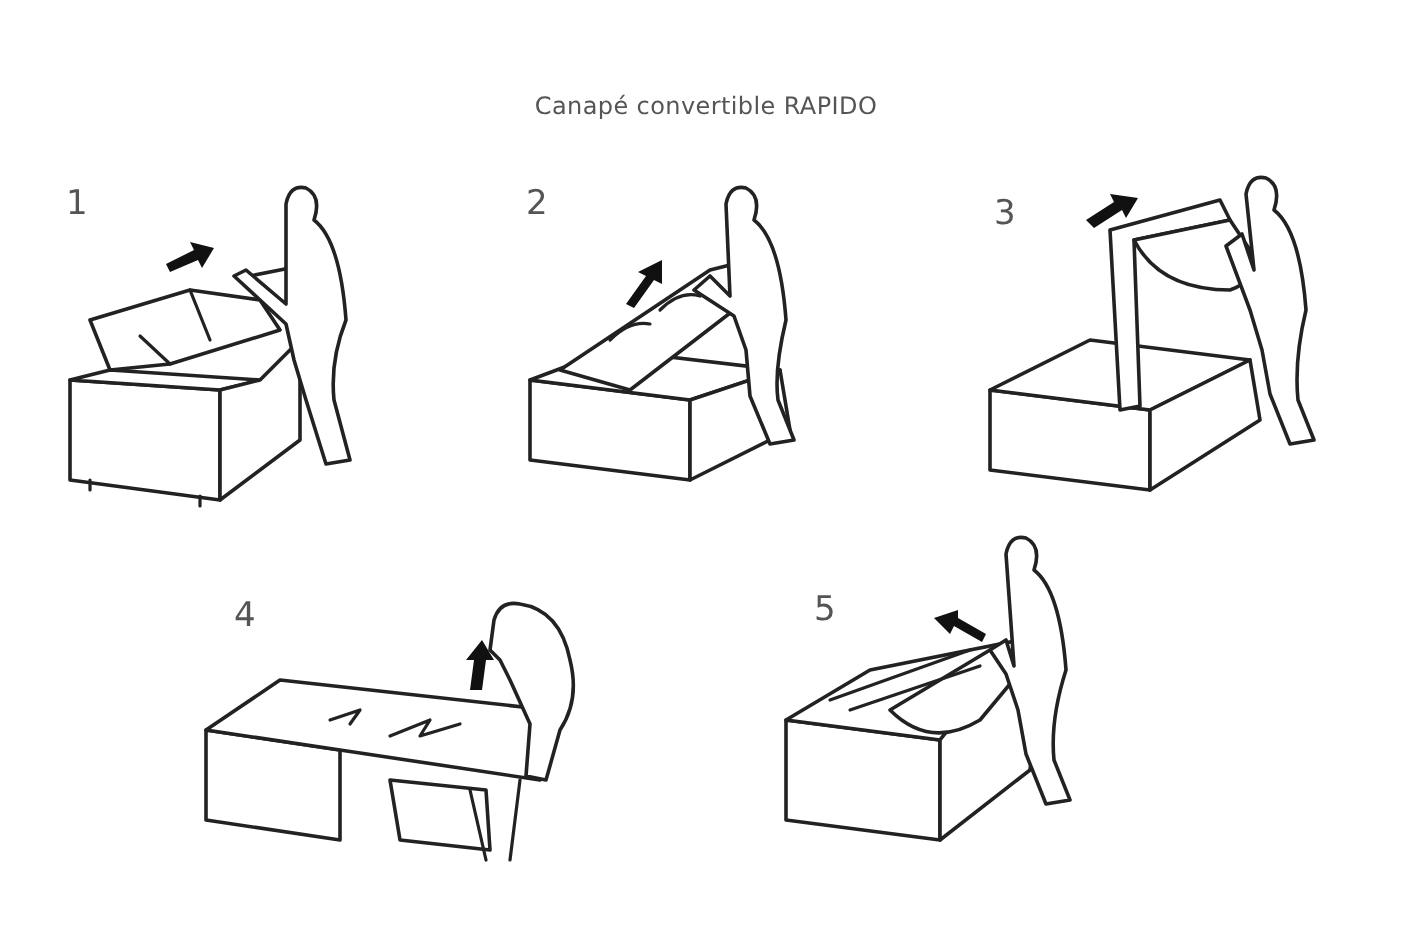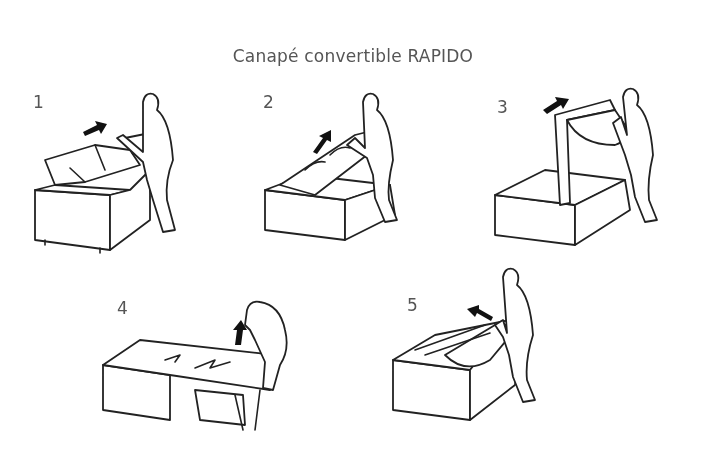--- a/index.html
+++ b/index.html
@@ -1,17 +1,17 @@
 <!DOCTYPE html>
 <html><head>
 <meta charset="utf-8">
 <style>
   html,body{margin:0;padding:0;background:#ffffff;}
   body{width:706px;height:471px;position:relative;overflow:hidden;font-family:"DejaVu Sans",sans-serif;}
-  .title{position:absolute;left:0;width:706px;top:46px;text-align:center;font-size:17px;color:#555;letter-spacing:0.2px;}
+  .title{position:absolute;left:0;width:706px;top:46px;text-align:center;font-size:12px;color:#555;letter-spacing:0.2px;}
   .step{position:absolute;}
   .num{position:absolute;font-size:17px;color:#555;}
   svg{position:absolute;left:0;top:0;overflow:visible;}
   .ln{fill:#fff;stroke:#222;stroke-width:1.8;stroke-linejoin:round;stroke-linecap:round;}
   .ln2{fill:none;stroke:#222;stroke-width:1.6;stroke-linejoin:round;stroke-linecap:round;}
   .arrow{fill:#111;stroke:none;}
 </style>
 </head>
 <body>
 

